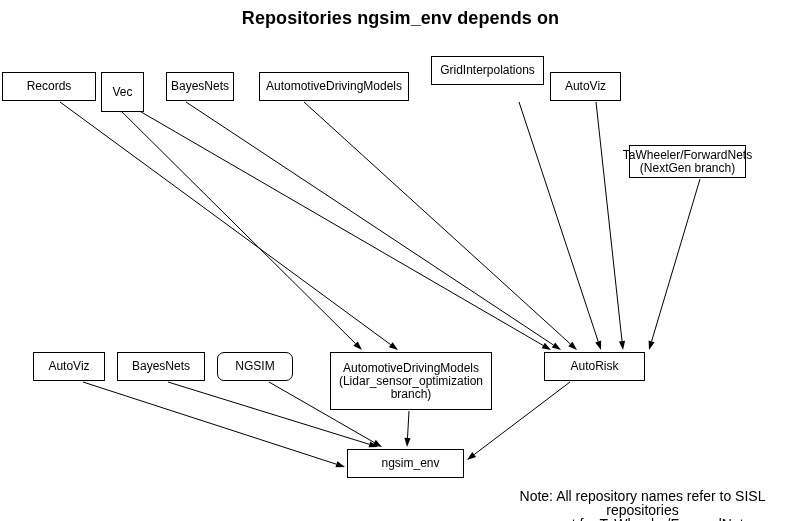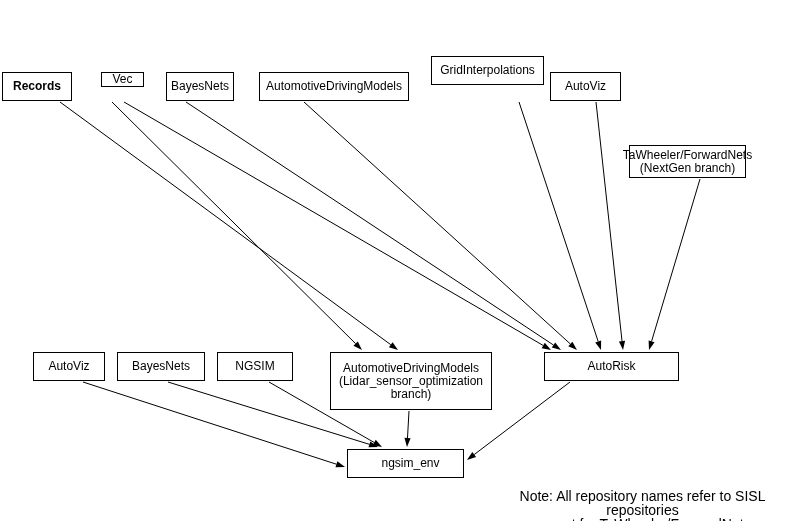--- a/index.html
+++ b/index.html
@@ -55,20 +55,21 @@
     color: #000000;
     text-align: center;
     white-space: pre-line;
   }
 </style>
 </head>
 <body>
 
 <div id="canvas">
 
+  <div id="graph-title">Repositories ngsim_env depends on</div>
 
   <svg id="edges" viewBox="0 0 801 521" xmlns="http://www.w3.org/2000/svg">
       <g>
         <line x1="60" y1="102" x2="390.7437203113442" y2="344.67586579057206" stroke="#000000" stroke-width="1"></line>
         <polygon points="398,350 388.9098518614301,347.1752510166646 392.57758876125826,342.1764805644795" fill="#000000"></polygon>
       </g>
       <g>
         <line x1="112" y1="102" x2="355.6105324198181" y2="343.6616481604596" stroke="#000000" stroke-width="1"></line>
         <polygon points="362,350 353.42732234175423,345.8624647714111 357.793742497882,341.4608315495081" fill="#000000"></polygon>
       </g>
@@ -112,34 +113,34 @@
         <line x1="409" y1="411" x2="407.4992301766027" y2="438.0138568211513" stroke="#000000" stroke-width="1"></line>
         <polygon points="407,447 404.4040030816659,437.8418997603215 410.59445727153945,438.1858138819811" fill="#000000"></polygon>
       </g>
       <g>
         <line x1="570" y1="382" x2="474.1748452332777" y2="454.5666220563528" stroke="#000000" stroke-width="1"></line>
         <polygon points="467,460 472.30334838602147,452.0952864760016 476.046342080534,457.037957636704" fill="#000000"></polygon>
       </g>
     </svg>
 
   <div id="nodes-layer">
-      <div class="node" style="left: 2px; top: 72px; width: 70px; height: 29px; font-weight: bold;">Records</div>
-      <div class="node" style="left: 101px; top: 72px; width: 43px; height: 15px;">Vec</div>
+      <div class="node" style="left: 2px; top: 72px; width: 94px; height: 29px;">Records</div>
+      <div class="node" style="left: 101px; top: 72px; width: 43px; height: 40px;">Vec</div>
       <div class="node" style="left: 166px; top: 72px; width: 68px; height: 29px;">BayesNets</div>
       <div class="node" style="left: 259px; top: 72px; width: 150px; height: 29px;">AutomotiveDrivingModels</div>
       <div class="node" style="left: 431px; top: 56px; width: 113px; height: 29px;">GridInterpolations</div>
       <div class="node" style="left: 550px; top: 72px; width: 71px; height: 29px;">AutoViz</div>
       <div class="node" style="left: 629px; top: 145px; width: 117px; height: 33px;">TaWheeler/ForwardNets
 (NextGen branch)</div>
       <div class="node" style="left: 33px; top: 352px; width: 72px; height: 29px;">AutoViz</div>
       <div class="node" style="left: 117px; top: 352px; width: 88px; height: 29px;">BayesNets</div>
-      <div class="node" style="left: 217px; top: 352px; width: 76px; height: 29px;">NGSIM</div>
+      <div class="node" style="left: 217px; top: 352px; width: 76px; height: 29px; border-radius: 7px;">NGSIM</div>
       <div class="node" style="left: 330px; top: 352px; width: 162px; height: 58px;">AutomotiveDrivingModels
 (Lidar_sensor_optimization
 branch)</div>
-      <div class="node" style="left: 544px; top: 352px; width: 135px; height: 29px; text-align: right;">AutoRisk</div>
+      <div class="node" style="left: 544px; top: 352px; width: 101px; height: 29px; text-align: right;">AutoRisk</div>
       <div class="node" style="left: 347px; top: 449px; width: 117px; height: 29px; padding-left: 16px;">ngsim_env</div>
     </div>
 
   <div class="note" style="left:490px; top:489px; width:305px;">Note: All repository names refer to SISL repositories
 except for TaWheeler/ForwardNets</div>
 
 </div>
 
 </body></html>

